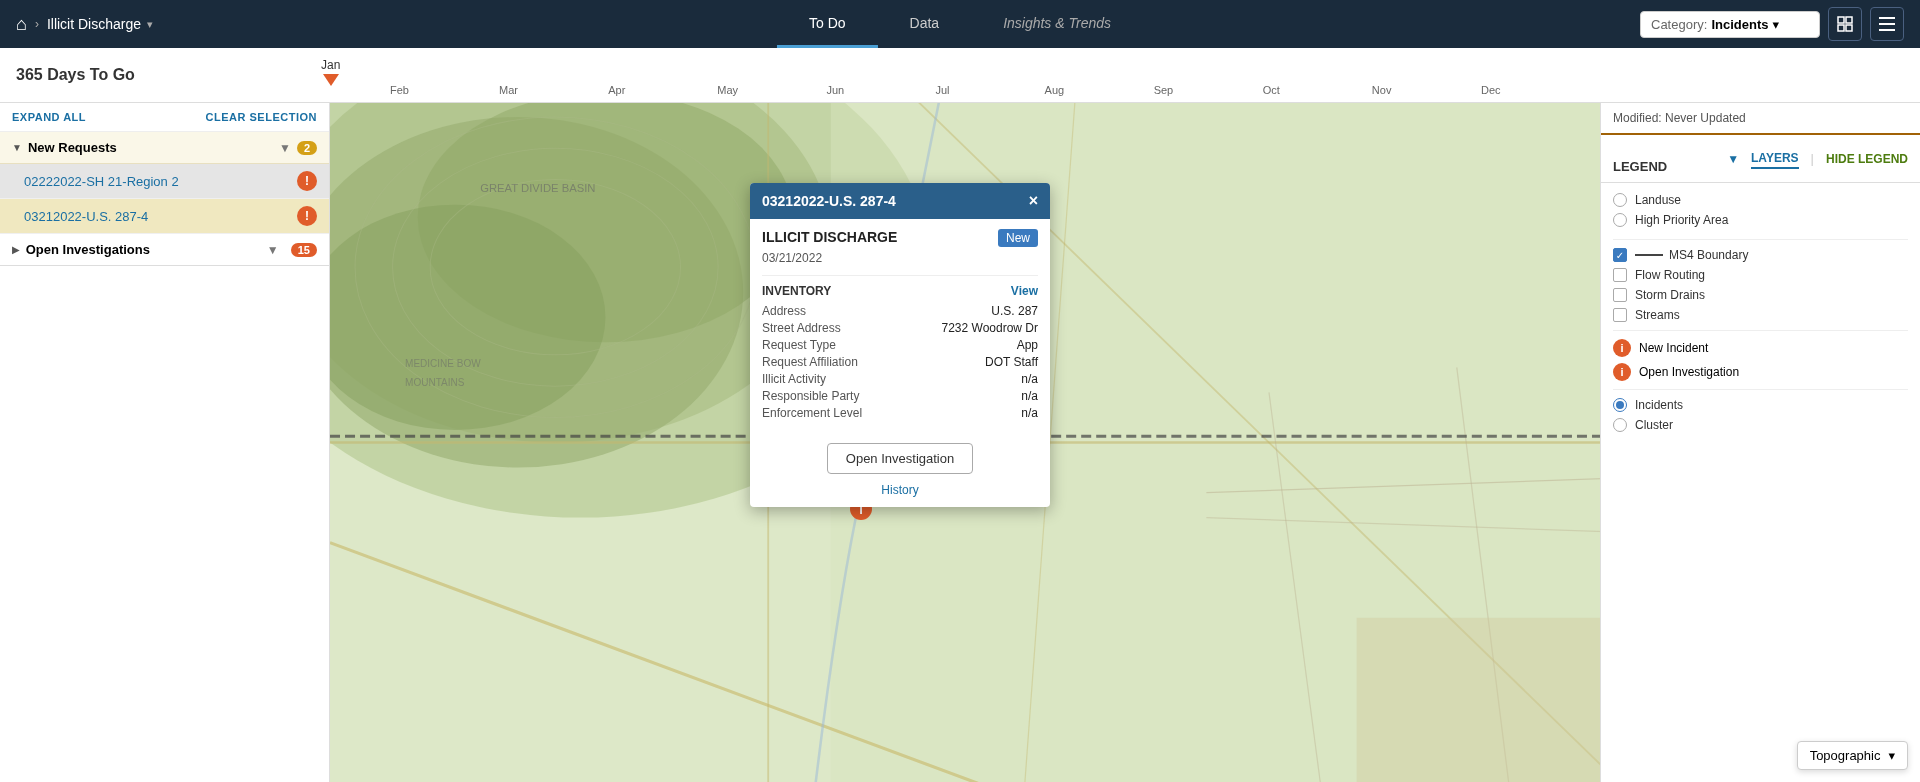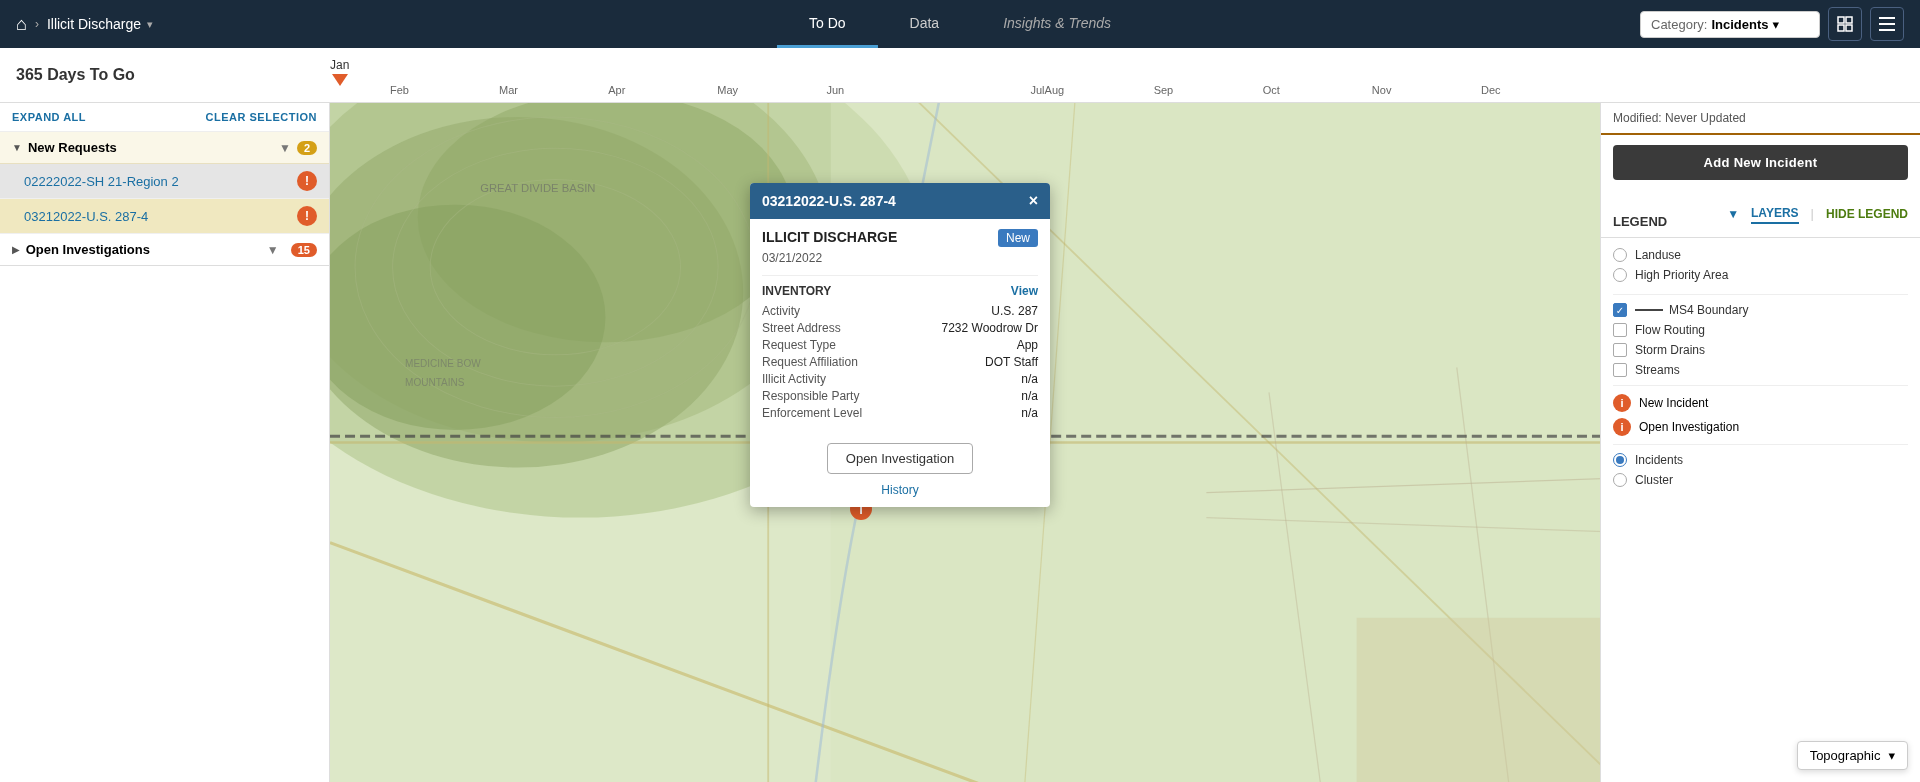--- a/index.html
+++ b/index.html
@@ -122,21 +122,21 @@
       content: '';
       position: absolute;
       left: 0;
       bottom: -6px;
       width: 1px;
       height: 8px;
       background: #aaa;
     }
     .jan-marker {
       position: absolute;
-      left: 330px;
+      left: 321px;
       top: 10px;
       display: flex;
       flex-direction: column;
       align-items: center;
     }
     .jan-marker .month-label { font-size: 12px; color: #333; }
     .jan-marker .triangle { width: 0; height: 0; border-left: 8px solid transparent; border-right: 8px solid transparent; border-top: 12px solid #e05c2a; margin-top: 2px; }
 
     
     .main-content {
@@ -543,21 +543,21 @@
     <span class="month-label">Jan</span>
     <div class="triangle"></div>
   </div>
 
   <div style="position:absolute;bottom:6px;left:390px;right:330px;display:flex;pointer-events:none;">
     <div style="flex:1;text-align:left;font-size:11px;color:#666;">Feb</div>
     <div style="flex:1;text-align:left;font-size:11px;color:#666;">Mar</div>
     <div style="flex:1;text-align:left;font-size:11px;color:#666;">Apr</div>
     <div style="flex:1;text-align:left;font-size:11px;color:#666;">May</div>
     <div style="flex:1;text-align:left;font-size:11px;color:#666;">Jun</div>
-    <div style="flex:1;text-align:right;font-size:11px;color:#666;">Jul</div>
+    <div style="flex:1;text-align:left;font-size:11px;color:#666;">Jul</div>
     <div style="flex:1;text-align:left;font-size:11px;color:#666;">Aug</div>
     <div style="flex:1;text-align:left;font-size:11px;color:#666;">Sep</div>
     <div style="flex:1;text-align:left;font-size:11px;color:#666;">Oct</div>
     <div style="flex:1;text-align:left;font-size:11px;color:#666;">Nov</div>
     <div style="flex:1;text-align:left;font-size:11px;color:#666;">Dec</div>
   </div>
 </div>
 
 <div class="main-content">
 
@@ -647,21 +647,21 @@
           <span class="popup-status-badge">New</span>
         </div>
         <div class="popup-date">03/21/2022</div>
 
         <div class="popup-section-header">
           <span>INVENTORY</span>
           <a class="popup-view-link">View</a>
         </div>
 
         <div class="popup-row">
-          <span class="field-label">Activity</span>
+          <span class="field-label">Address</span>
           <span class="field-value">U.S. 287</span>
         </div>
         <div class="popup-row">
           <span class="field-label">Street Address</span>
           <span class="field-value">7232 Woodrow Dr</span>
         </div>
         <div class="popup-row">
           <span class="field-label">Request Type</span>
           <span class="field-value">App</span>
         </div>
@@ -689,21 +689,20 @@
         <a>History</a>
       </div>
     </div>
   </div>
 
   <div class="legend-panel">
     <div class="modified-row">
       <span>Modified: Never Updated</span>
     </div>
 
-    <button class="add-incident-btn">Add New Incident</button>
 
     <div class="legend-header">
       <span class="legend-title">LEGEND</span>
       <div class="legend-tabs">
         <span class="legend-filter-icon">▼</span>
         <span class="legend-tab active">LAYERS</span>
         <span class="legend-tab-divider">|</span>
         <span class="legend-tab">HIDE LEGEND</span>
       </div>
     </div>

